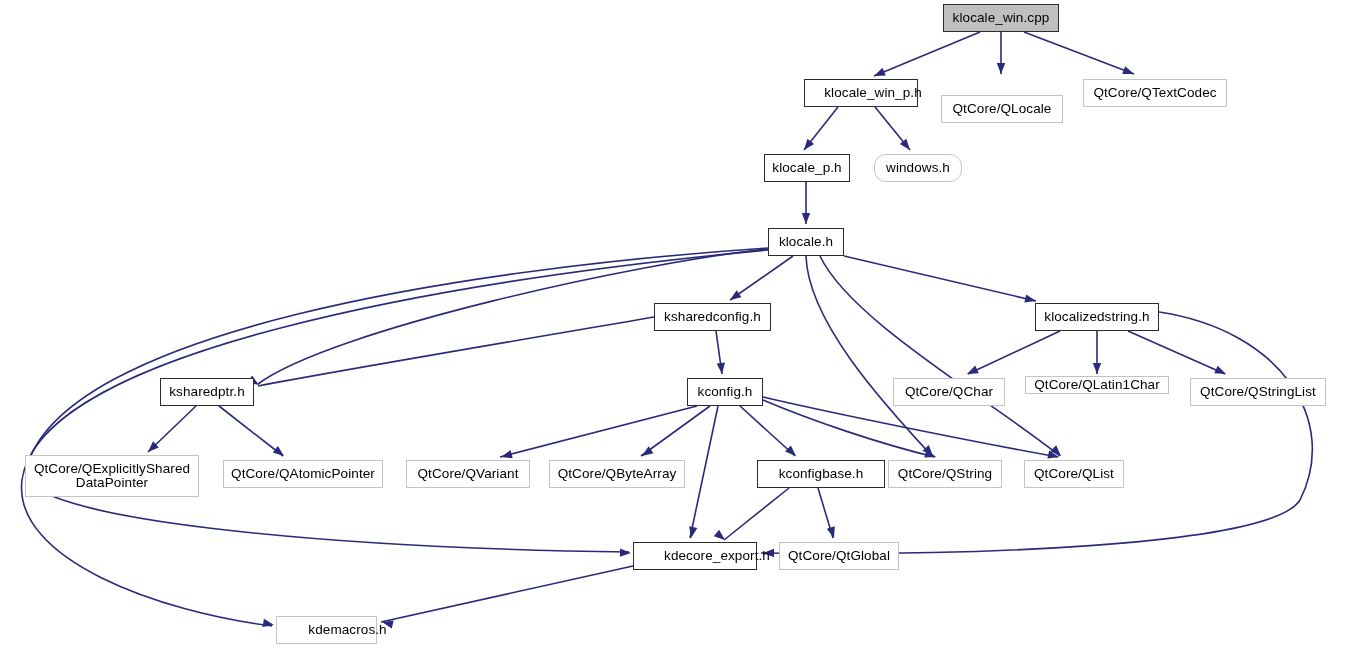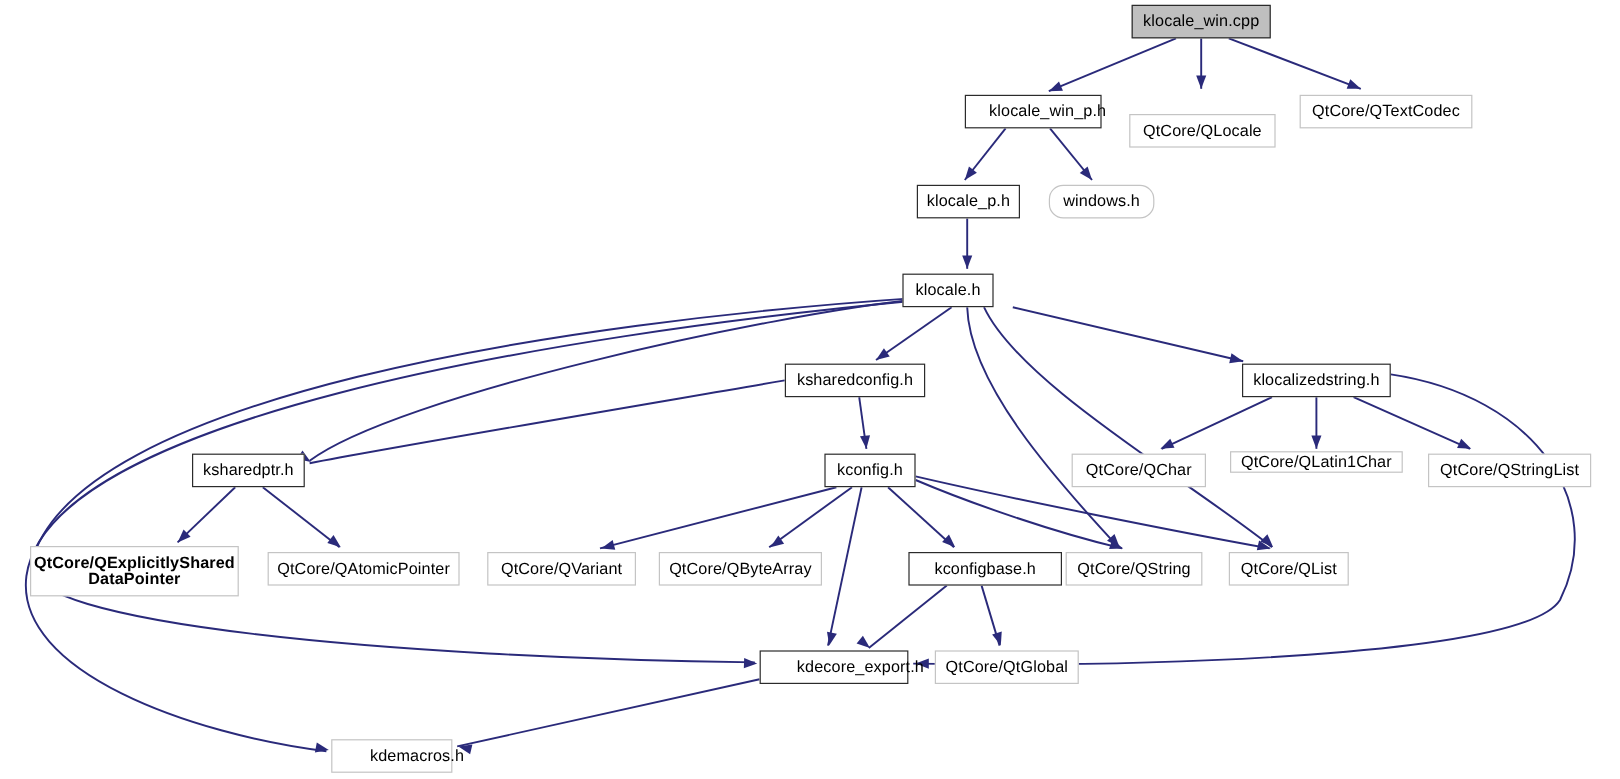--- a/index.html
+++ b/index.html
@@ -122,29 +122,29 @@
       <polygon class="arrow-head" points="0,0 -11,-4.2 -11,4.2" transform="translate(834,538) rotate(73)"></polygon>
       <polygon class="arrow-head" points="0,0 -11,-4.2 -11,4.2" transform="translate(382,622) rotate(193)"></polygon>
     </svg>
   <div id="node-layer">
       <div class="node root" style="left: 943px; top: 4px; width: 116px; height: 28px;">klocale_win.cpp</div>
       <div class="node header" style="left: 804px; top: 79px; width: 114px; height: 28px; padding-left: 24px;">klocale_win_p.h</div>
       <div class="node plain" style="left: 941px; top: 95px; width: 122px; height: 28px;">QtCore/QLocale</div>
       <div class="node plain" style="left: 1083px; top: 79px; width: 144px; height: 28px;">QtCore/QTextCodec</div>
       <div class="node header" style="left: 764px; top: 154px; width: 86px; height: 28px;">klocale_p.h</div>
       <div class="node plain" style="left: 874px; top: 154px; width: 88px; height: 28px; border-radius: 12px;">windows.h</div>
-      <div class="node header" style="left: 752px; top: 228px; width: 76px; height: 28px;">klocale.h</div>
+      <div class="node header" style="left: 768px; top: 228px; width: 76px; height: 28px;">klocale.h</div>
       <div class="node header" style="left: 654px; top: 303px; width: 117px; height: 28px;">ksharedconfig.h</div>
       <div class="node header" style="left: 1035px; top: 303px; width: 124px; height: 28px;">klocalizedstring.h</div>
       <div class="node header" style="left: 160px; top: 378px; width: 94px; height: 28px;">ksharedptr.h</div>
       <div class="node header" style="left: 687px; top: 378px; width: 76px; height: 28px;">kconfig.h</div>
       <div class="node plain" style="left: 893px; top: 378px; width: 112px; height: 28px;">QtCore/QChar</div>
       <div class="node plain" style="left: 1025px; top: 376px; width: 144px; height: 18px;">QtCore/QLatin1Char</div>
       <div class="node plain" style="left: 1190px; top: 378px; width: 136px; height: 28px;">QtCore/QStringList</div>
-      <div class="node plain" style="left: 25px; top: 455px; width: 174px; height: 42px; font-weight: bold;">QtCore/QExplicitlyShared
+      <div class="node plain" style="left: 25px; top: 455px; width: 174px; height: 42px;">QtCore/QExplicitlyShared
 DataPointer</div>
       <div class="node plain" style="left: 223px; top: 460px; width: 160px; height: 28px;">QtCore/QAtomicPointer</div>
       <div class="node plain" style="left: 406px; top: 460px; width: 124px; height: 28px;">QtCore/QVariant</div>
       <div class="node plain" style="left: 549px; top: 460px; width: 136px; height: 28px;">QtCore/QByteArray</div>
       <div class="node header" style="left: 757px; top: 460px; width: 128px; height: 28px; text-align: center;">kconfigbase.h</div>
       <div class="node plain" style="left: 888px; top: 460px; width: 114px; height: 28px;">QtCore/QString</div>
       <div class="node plain" style="left: 1024px; top: 460px; width: 100px; height: 28px;">QtCore/QList</div>
       <div class="node header" style="left: 633px; top: 542px; width: 124px; height: 28px; padding-left: 44px;">kdecore_export.h</div>
       <div class="node plain" style="left: 779px; top: 542px; width: 120px; height: 28px;">QtCore/QtGlobal</div>
       <div class="node plain" style="left: 276px; top: 616px; width: 101px; height: 28px; padding-left: 42px;">kdemacros.h</div>

